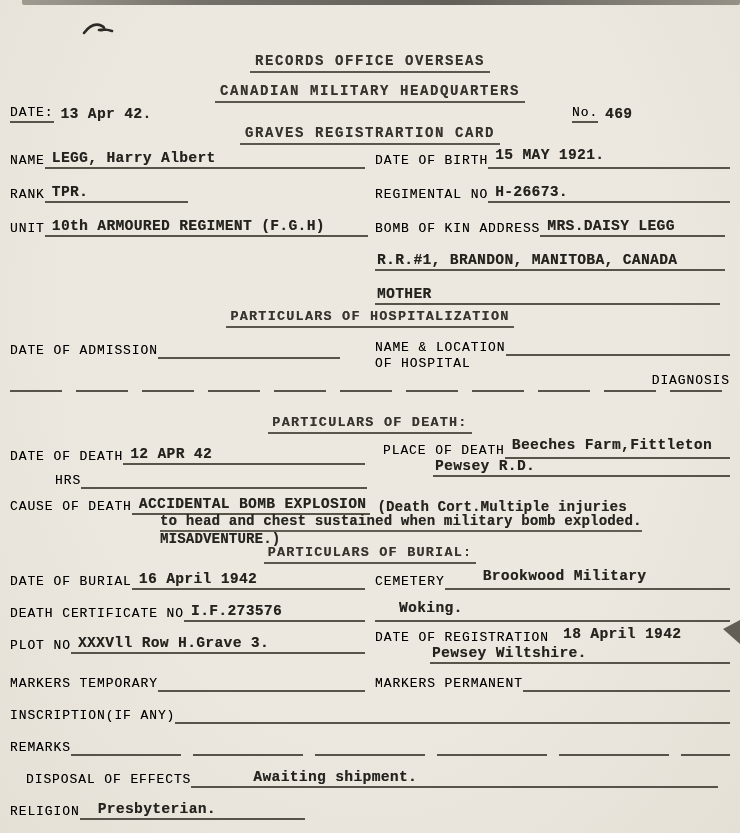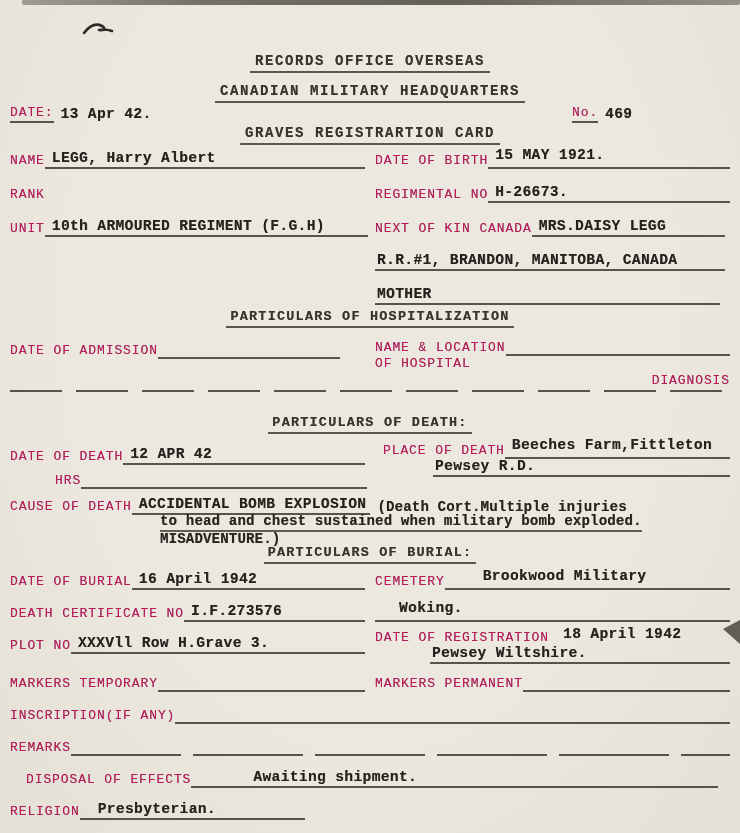--- a/index.html
+++ b/index.html
@@ -22,21 +22,21 @@
   .pen{position:absolute;left:80px;top:18px;}
   .hline{position:absolute;left:0;width:740px;text-align:center;margin-top:44px;}
   .hline .u{
     display:inline-block;font-size:14px;letter-spacing:1.6px;font-weight:600;
     color:#37342d;border-bottom:2px solid rgba(55,50,43,.8);padding:0 5px 2px;
     text-shadow:0 0 .4px rgba(45,42,36,.6);
   }
   .row{position:absolute;display:flex;align-items:stretch;height:20px;}
   .lbl{
     font-size:13px;letter-spacing:.9px;white-space:pre;align-self:flex-end;
-    color:#be185d;text-shadow:0 0 .3px rgba(55,50,43,.55);line-height:17px;
+    color:#000000;text-shadow:0 0 .3px rgba(55,50,43,.55);line-height:17px;
   }
   .lbl.selfline{border-bottom:2px solid rgba(62,57,48,.85);}
   .line{
     flex:1;border-bottom:2px solid rgba(62,57,48,.85);
     display:flex;align-items:flex-end;padding:0 2px 0 7px;white-space:pre;
   }
   .line.noline{border-bottom:none;}
   .dash{
     flex:1;display:flex;align-items:flex-end;padding:0 2px 0 7px;white-space:pre;
     background:repeating-linear-gradient(90deg,rgba(62,57,48,.85) 0 52px,transparent 52px 66px) bottom left / 100% 2px no-repeat;
@@ -81,32 +81,33 @@
   <span class="lbl">NAME</span>
   <span class="line"><span class="v">LEGG, Harry Albert</span></span>
 </div>
 <div class="row" style="left:375px;top:149px;width:355px;">
   <span class="lbl">DATE OF BIRTH</span>
   <span class="line"><span class="v raised">15 MAY 1921.</span></span>
 </div>
 
 <div class="row" style="left:10px;top:183px;width:178px;">
   <span class="lbl">RANK</span>
+  <span class="line"><span class="v">TPR.</span></span>
 </div>
 <div class="row" style="left:375px;top:183px;width:355px;">
   <span class="lbl">REGIMENTAL NO</span>
   <span class="line"><span class="v">H-26673.</span></span>
 </div>
 
 <div class="row" style="left:10px;top:217px;width:358px;">
   <span class="lbl">UNIT</span>
   <span class="line"><span class="v">10th ARMOURED REGIMENT (F.G.H)</span></span>
 </div>
 <div class="row" style="left:375px;top:217px;width:350px;">
-  <span class="lbl">NEXT OF KIN CANADA</span>
+  <span class="lbl">BOMB OF KIN ADDRESS</span>
   <span class="line"><span class="v">MRS.DAISY LEGG</span></span>
 </div>
 <div class="row" style="left:375px;top:251px;width:350px;">
   <span class="line" style="padding-left:2px;"><span class="v">R.R.#1, BRANDON, MANITOBA, CANADA</span></span>
 </div>
 <div class="row" style="left:375px;top:285px;width:345px;">
   <span class="line" style="padding-left:2px;"><span class="v">MOTHER</span></span>
 </div>
 
 <div class="ctr" style="top:307px"><span class="u">PARTICULARS OF HOSPITALIZATION</span></div>

